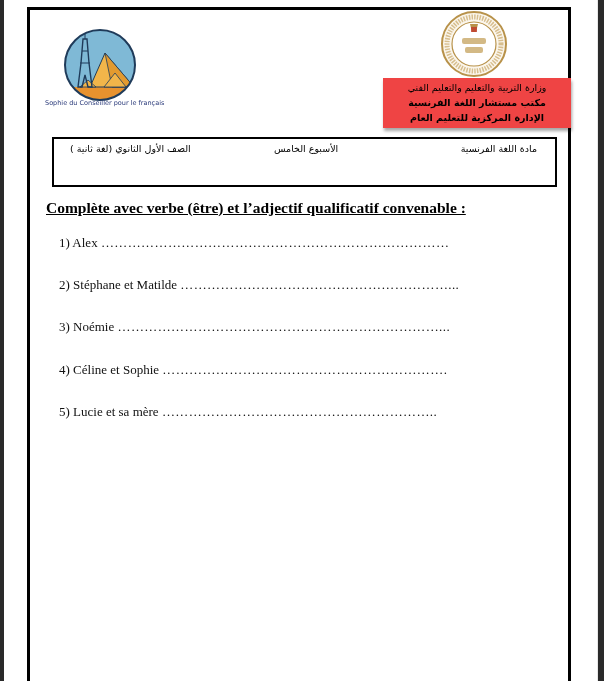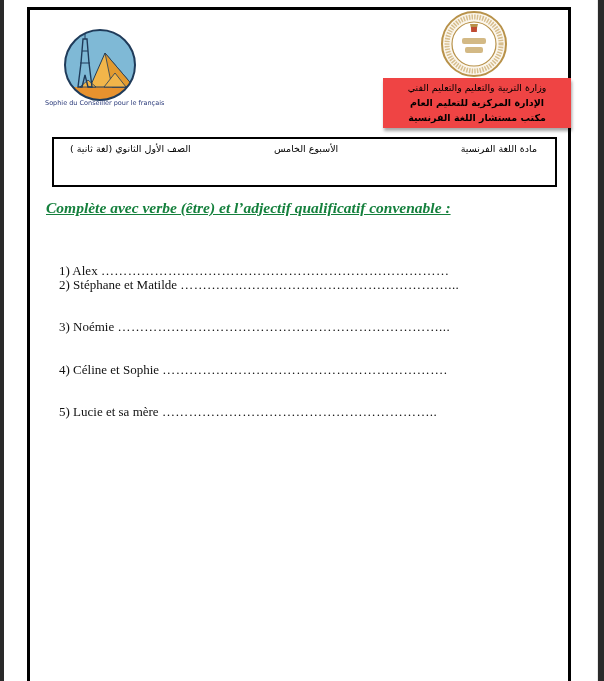--- a/index.html
+++ b/index.html
@@ -41,21 +41,21 @@
     .info-row1 { position: absolute; top: 4px; left: 0; right: 0; height: 16px; font-family: "DejaVu Sans", sans-serif; font-size: 9.5px; }
     .info-subject { position: absolute; right: 18px; top: 0; direction: rtl; white-space: nowrap; }
     .info-week { position: absolute; left: 220px; top: 0; direction: rtl; white-space: nowrap; }
     .info-grade { position: absolute; left: 16px; top: 0; direction: rtl; white-space: nowrap; }
     .info-row2 { position: absolute; top: 23px; left: 0; right: 0; height: 22px; }
     .info-title-fr { position: absolute; left: 90px; top: 2px; font-family: "Liberation Serif", serif; font-weight: bold; font-size: 14px; white-space: nowrap; }
     .info-title-ar { position: absolute; left: 268px; top: 0px; direction: rtl; font-family: "DejaVu Sans", sans-serif; font-weight: bold; font-size: 14px; white-space: nowrap; }
 
     .instruction {
       position: absolute; left: 46px; top: 199px; font-weight: bold; font-size: 15.5px;
-      text-decoration: underline; white-space: nowrap; color: #15803d; font-style: italic;
+      text-decoration: underline; white-space: nowrap; color: #000000;
     }
 
     .exercise-item {
       position: absolute; left: 59px; font-size: 13px; color: #111; white-space: nowrap;
       width: 430px; overflow: hidden;
     }
     .exercise-item .dots { letter-spacing: 0.4px; }
   </style>
 </head>
 <body>
@@ -93,35 +93,35 @@
   <circle cx="34" cy="34" r="22" fill="#fff" stroke="#b8924a" stroke-width="1.2"></circle>
   <circle cx="34" cy="34" r="27" fill="none" stroke="#c8a766" stroke-width="5" stroke-dasharray="1.5 1.2" opacity="0.7"></circle>
   <path d="M30 14 L38 14 L36 22 L32 22 Z" fill="#b8924a"></path>
   <rect x="31" y="17" width="6" height="5" fill="#c0392b" opacity="0.8"></rect>
   <rect x="22" y="28" width="24" height="6" rx="2" fill="#c8a766" opacity="0.8"></rect>
   <rect x="25" y="37" width="18" height="6" rx="2" fill="#c8a766" opacity="0.8"></rect>
 </svg>
 
 <div class="ministry-box">
   <div class="ministry-line l1">وزارة التربية والتعليم والتعليم الفني</div>
+  <div class="ministry-line">مكتب مستشار اللغة الفرنسية</div>
   <div class="ministry-line">الإدارة المركزية للتعليم العام</div>
-  <div class="ministry-line">مكتب مستشار اللغة الفرنسية</div>
 </div>
 
 <div class="info-box">
   <div class="info-row1">
     <span class="info-subject">مادة اللغة الفرنسية</span>
     <span class="info-week">الأسبوع الخامس</span>
     <span class="info-grade">الصف الأول الثانوي (لغة ثانية )</span>
   </div>
 </div>
 
 <div class="instruction">Complète avec verbe (être) et l’adjectif qualificatif convenable :</div>
 
-<div class="exercise-item" style="top:235px;margin-top:28px;">
+<div class="exercise-item" style="top:235px;">
   <span>1) Alex </span>
   <span class="dots">……………………………………………………………………</span>
 </div>
 <div class="exercise-item" style="top:277px;">
   <span>2) Stéphane et Matilde </span>
   <span class="dots">……………………………………………………...</span>
 </div>
 <div class="exercise-item" style="top:319px;">
   <span>3) Noémie </span>
   <span class="dots">………………………………………………………………...</span>

